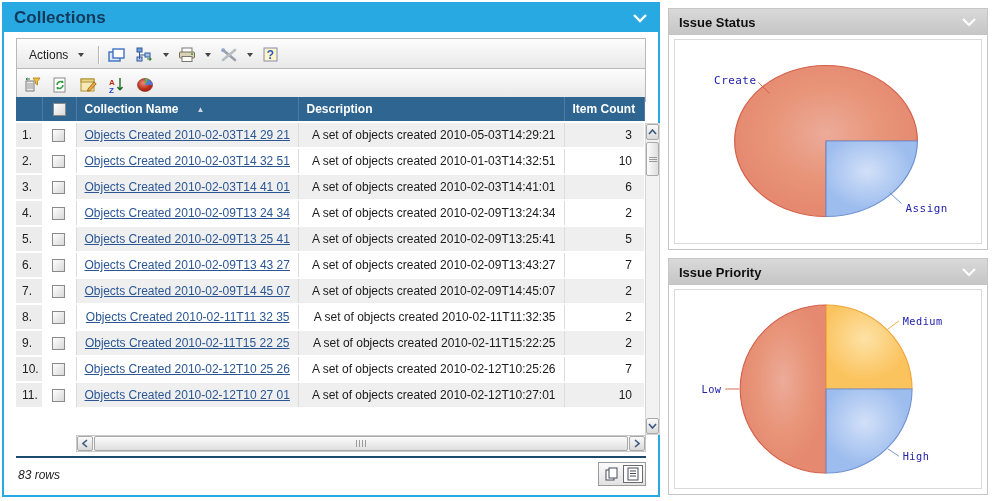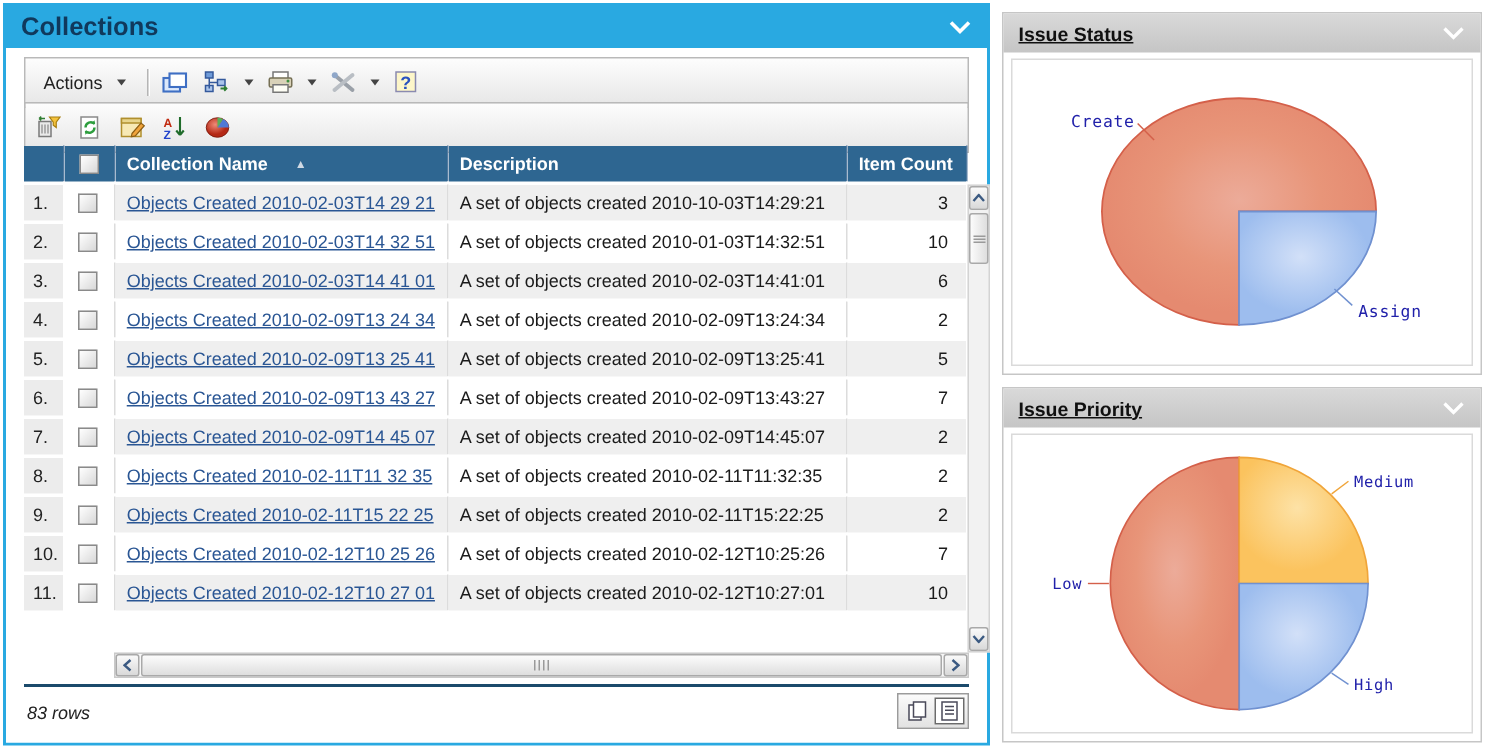--- a/index.html
+++ b/index.html
@@ -41,21 +41,21 @@
     height:24px;padding:0 8px;border-bottom:2px solid #fff;border-right:1px solid #50799f;
     white-space:nowrap;overflow:hidden;margin-left:44px;
   }
   .ct th.c-cb,.ct td.c-cb{text-align:center;padding:0;}
   .ct td{
     height:24px;padding:0 8px;border-bottom:2px solid #fff;
     white-space:nowrap;overflow:hidden;color:#1a1a1a;
   }
   .ct td.c-num{background:#ececec;color:#222;padding:0 4px 0 6px;}
   .ct td.c-cb{background:#fff;}
-  .ct td.c-name,.ct td.c-desc,.ct td.c-count{background:#ffffff;border-left:1px solid #dcdcdc;}
+  .ct td.c-name,.ct td.c-desc,.ct td.c-count{background:#ffffff;border-left:1px solid #dcdcdc;text-align:right;}
   .ct tbody tr:nth-child(odd) td.c-name,
   .ct tbody tr:nth-child(odd) td.c-desc,
   .ct tbody tr:nth-child(odd) td.c-count{background:#efefef;}
   .ct td.c-count{text-align:right;padding-right:12px;}
   .ct a{color:#2a5694;text-decoration:underline;}
   .sort-arrow{font-size:8px;color:#cfd9e4;margin-left:18px;vertical-align:1px;}
   input.cbx{appearance:none;-webkit-appearance:none;width:13px;height:13px;margin:0;
     border:1px solid #8a8a8a;background:linear-gradient(135deg,#ffffff,#d8d8d8);vertical-align:middle;}
   
   .vscroll{position:absolute;left:641px;top:91px;width:15px;height:312px;background:#f2f2f2;border:1px solid #d4d4d4;box-sizing:border-box;}
@@ -79,21 +79,21 @@
   .lp-footer-text{position:absolute;left:14px;top:436px;font-size:12px;font-style:italic;color:#222;}
   .view-toggle{position:absolute;right:12px;top:430px;height:24px;border:1px solid #9b9b9b;
     background:linear-gradient(#fbfbfb,#e2e2e2);display:flex;align-items:center;padding:2px;gap:2px;box-sizing:border-box;}
   .vt-btn{width:20px;height:18px;display:flex;align-items:center;justify-content:center;}
   .vt-btn.selected{border:1px solid #6b6b6b;background:#fff;box-sizing:border-box;}
   
   .side-panel{position:absolute;left:668px;width:320px;border:1px solid #c6c6c6;background:#fff;box-sizing:border-box;}
   #issue-status{top:8px;height:242px;}
   #issue-priority{top:258px;height:237px;}
   .sp-header{height:26px;background:linear-gradient(#d9d9d9,#c5c5c5);display:flex;align-items:center;
-    padding:0 10px;font-weight:bold;font-size:13px;color:#101010;text-decoration:underline;}
+    padding:0 10px;font-weight:bold;font-size:13px;color:#101010;}
   .sp-header .chev{margin-left:auto;}
   .sp-body{position:absolute;left:5px;right:5px;top:30px;bottom:5px;border:1px solid #dadada;background:#fff;
     display:flex;align-items:center;justify-content:center;}
   .sp-body svg{display:block;max-width:100%;max-height:100%;}
   .pie-label{font-family:"DejaVu Sans Mono",monospace;font-size:11px;letter-spacing:0.5px;fill:#2121aa;}
 </style>
 </head>
 <body>
 
 <div class="left-panel">
@@ -224,21 +224,21 @@
           <th>
             <span>Item Count</span>
           </th>
         </tr>
       </thead>
       <tbody>
   <tr>
     <td class="c-num">1.</td>
     <td class="c-cb"><input type="checkbox" class="cbx" style=""></td>
     <td class="c-name"><a href="#">Objects Created 2010-02-03T14 29 21</a></td>
-    <td class="c-desc">A set of objects created 2010-10-03T14:29:21</td>
+    <td class="c-desc">A set of objects created 2010-05-03T14:29:21</td>
     <td class="c-count">3</td>
   </tr>
 
   <tr>
     <td class="c-num">2.</td>
     <td class="c-cb"><input type="checkbox" class="cbx" style=""></td>
     <td class="c-name"><a href="#">Objects Created 2010-02-03T14 32 51</a></td>
     <td class="c-desc">A set of objects created 2010-01-03T14:32:51</td>
     <td class="c-count">10</td>
   </tr>

